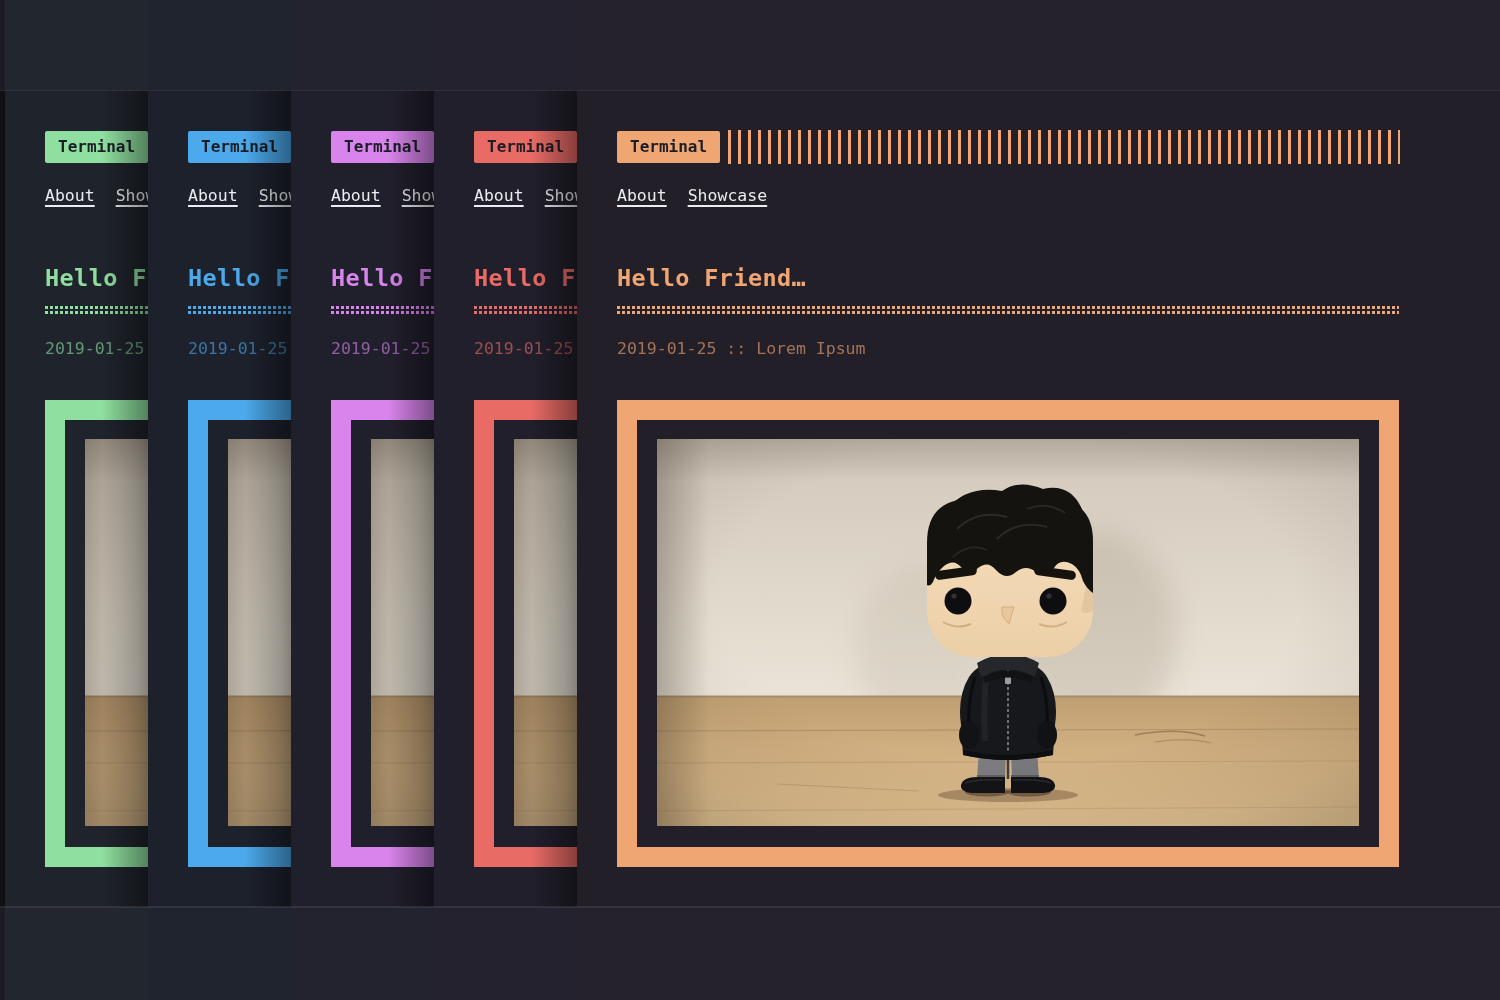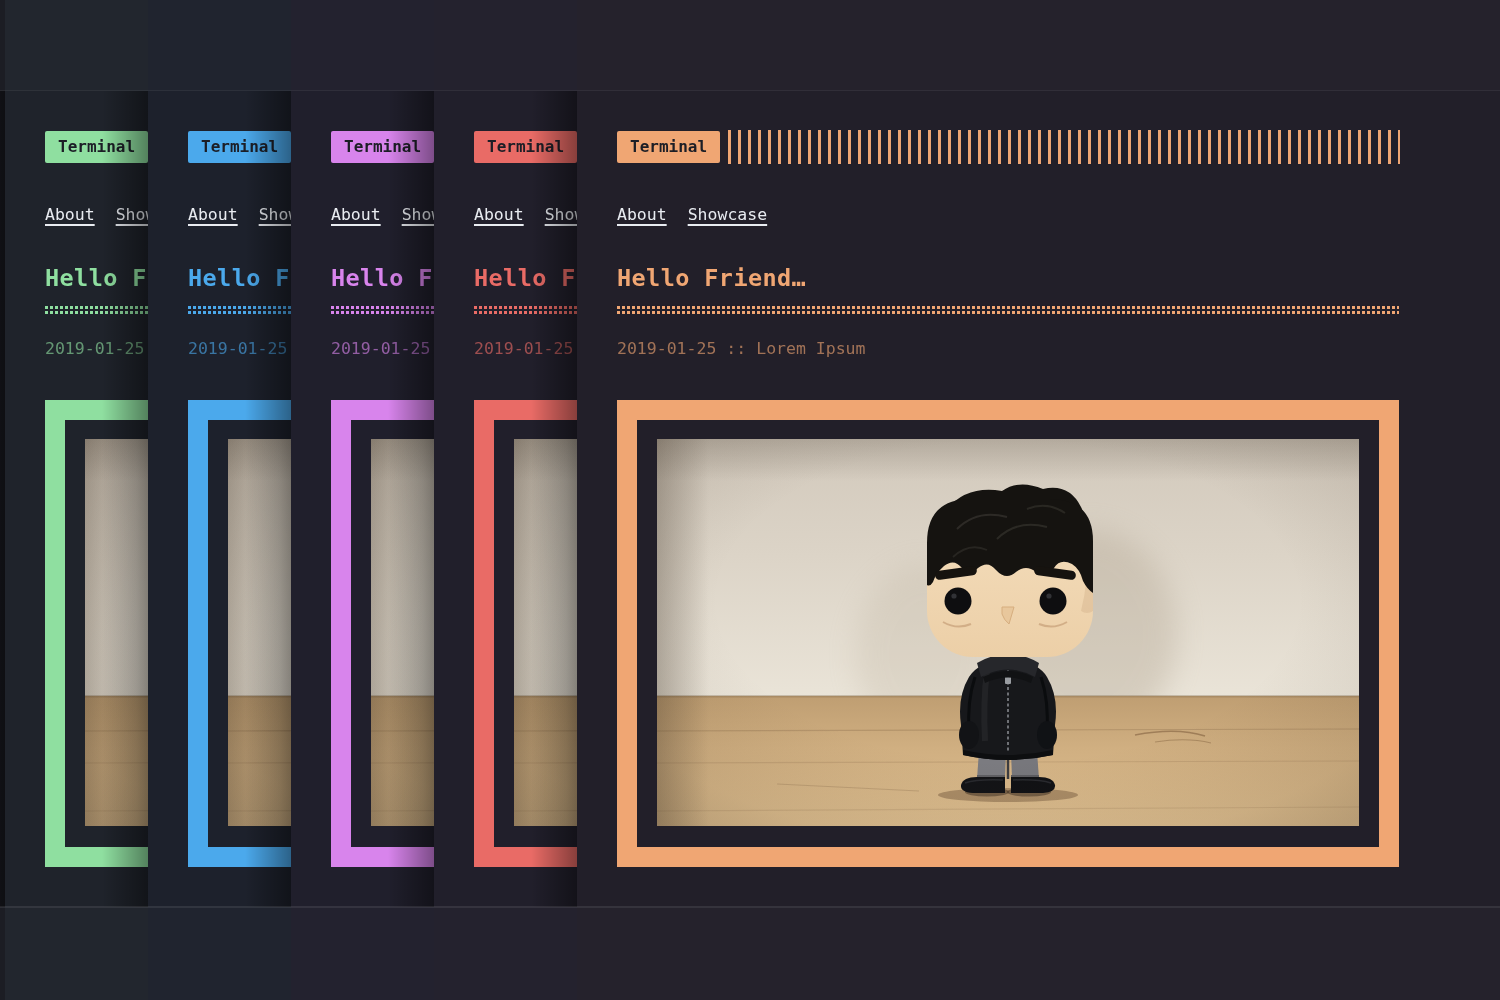--- a/index.html
+++ b/index.html
@@ -11,21 +11,21 @@
   .panel-shadow{position:absolute;left:-46px;top:91px;width:46px;height:816px;
         background:linear-gradient(90deg,rgba(0,0,0,0) 0%,rgba(0,0,0,.42) 100%);}
   .clip{position:absolute;inset:0;overflow:hidden;background:var(--bg,#1f212b);}
   .logo{position:absolute;left:40px;top:131px;height:32px;line-height:32px;padding:0 13px;
         background:var(--accent,#f0a673);color:#1c1e26;font-size:16px;font-weight:700;
         border-radius:2px;text-decoration:none;display:block;}
   .bars{position:absolute;left:151px;top:130px;width:672px;height:34px;
         background:repeating-linear-gradient(90deg,var(--accent) 0 3px,transparent 3px 10px);}
   .menu{position:absolute;left:40px;top:186px;display:flex;gap:21px;font-size:16.5px;}
   .navlink{color:#e9ecf1;text-decoration:underline;text-underline-offset:4px;
-        text-decoration-thickness:1.5px;cursor:pointer;margin-top:19px;}
+        text-decoration-thickness:1.5px;cursor:pointer;}
   .title{position:absolute;left:40px;top:264px;margin:0;font-size:23.5px;font-weight:700;
         color:var(--accent);letter-spacing:.4px;white-space:nowrap;}
   .divider{position:absolute;left:40px;top:306px;width:782px;}
   .dotrow{height:3px;margin-bottom:2px;
         background:repeating-linear-gradient(90deg,var(--accent) 0 3px,transparent 3px 5px);}
   .meta{position:absolute;left:40px;top:339px;font-size:16.5px;color:var(--accent);
         opacity:.62;display:flex;gap:10px;white-space:nowrap;}
   .frame{position:absolute;left:40px;top:400px;width:782px;height:467px;margin:0;
         box-sizing:border-box;border:20px solid var(--accent);padding:19px 20px 20px 20px;
         background:var(--bg,#1f212b);}

